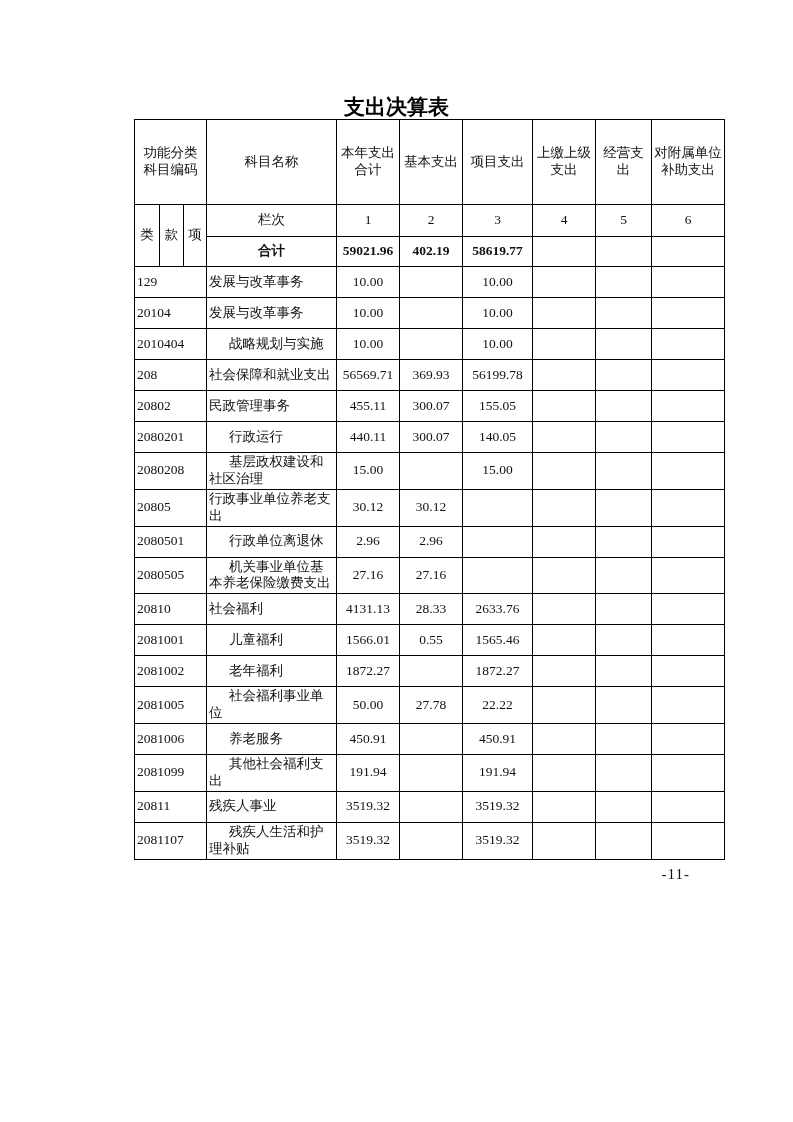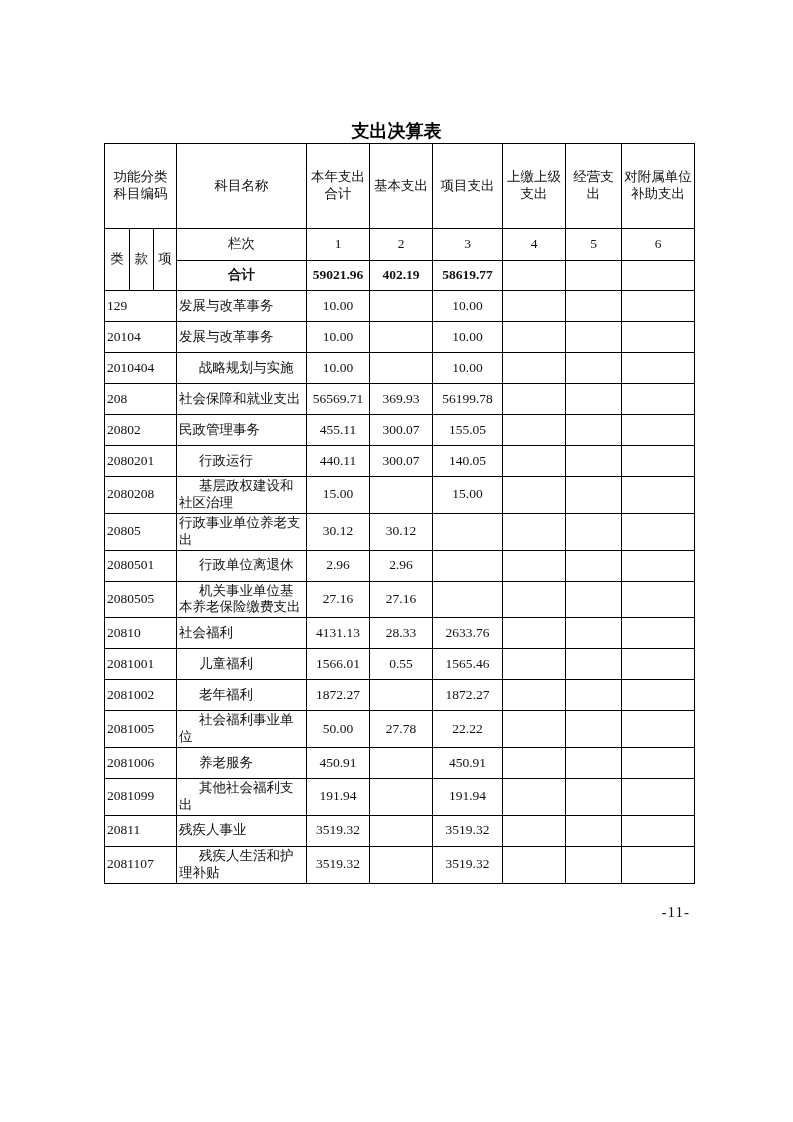--- a/index.html
+++ b/index.html
@@ -12,25 +12,25 @@
     width: 793px;
     height: 1122px;
     background: #ffffff;
     box-sizing: border-box;
     overflow: hidden;
     font-family: "Liberation Serif", "DejaVu Serif", serif;
     color: #111111;
   }
   .title {
     margin: 0;
-    padding-top: 119px;
+    padding-top: 95px;
     text-align: center;
     font-family: "Liberation Sans", "DejaVu Sans", sans-serif;
     font-weight: 700;
-    font-size: 18px;
+    font-size: 21px;
     line-height: 24px;
     color: #000000;
   }
   .content {
     width: 590px;
     margin: 0 0 0 104px;
   }
   .form-label {
     margin-top: 12px;
     text-align: right;
@@ -50,20 +50,21 @@
   }
   .amount-unit-label {
     font-size: 12px;
     line-height: 15px;
   }
   table.report {
     width: 590px;
     table-layout: fixed;
     border-collapse: collapse;
     border: 1.5px solid #000000;
+    margin-left: 30px;
   }
   table.report th,
   table.report td {
     border: 1px solid #000000;
     padding: 1px 2px;
     font-weight: normal;
     font-size: 13.5px;
     line-height: 1.25;
     vertical-align: middle;
     overflow: hidden;
@@ -93,21 +94,21 @@
   td.cell-name {
     text-align: left;
   }
   td.cell-name.indent {
     text-indent: 20px;
   }
   td.cell-num {
     text-align: center;
   }
   .page-number {
-    margin-top: 20px;
+    margin-top: 6px;
     text-align: right;
     padding-right: 4px;
     font-size: 15px;
     letter-spacing: 1px;
   }
 </style>
 </head>
 <body>
 
 <div class="page">

